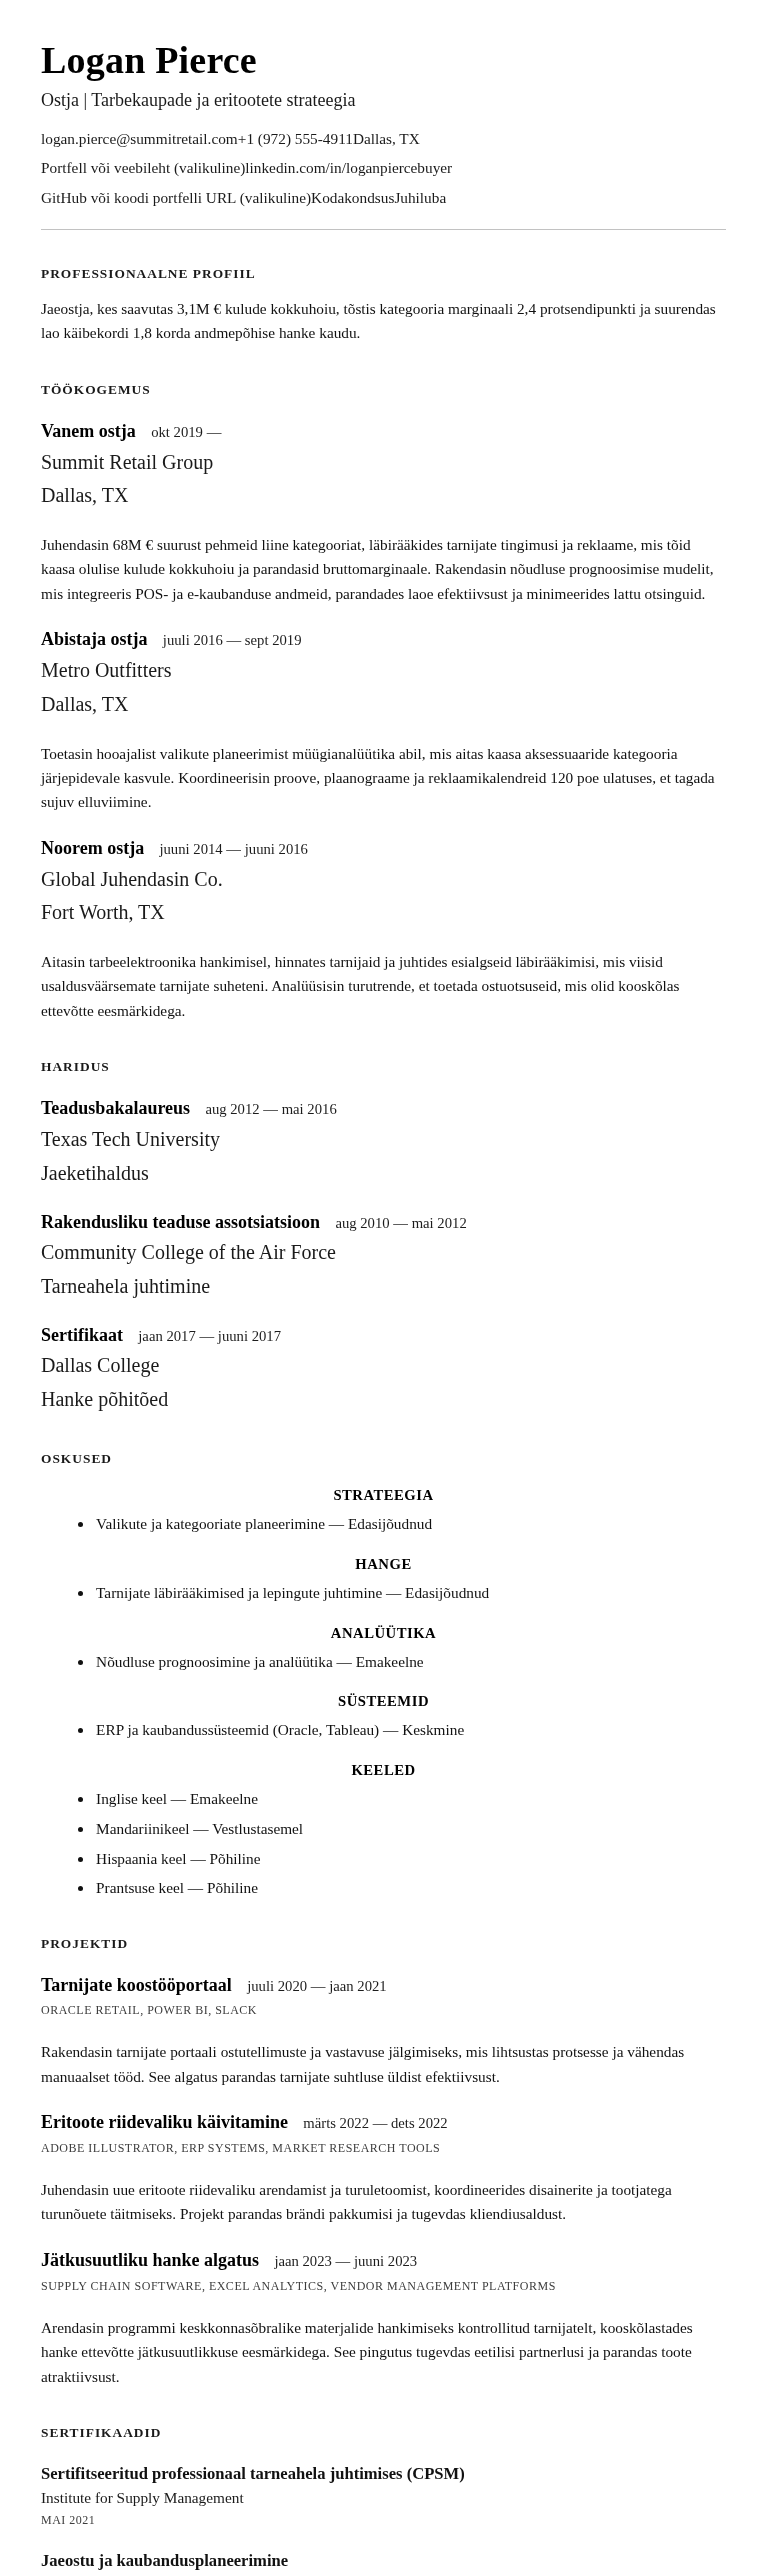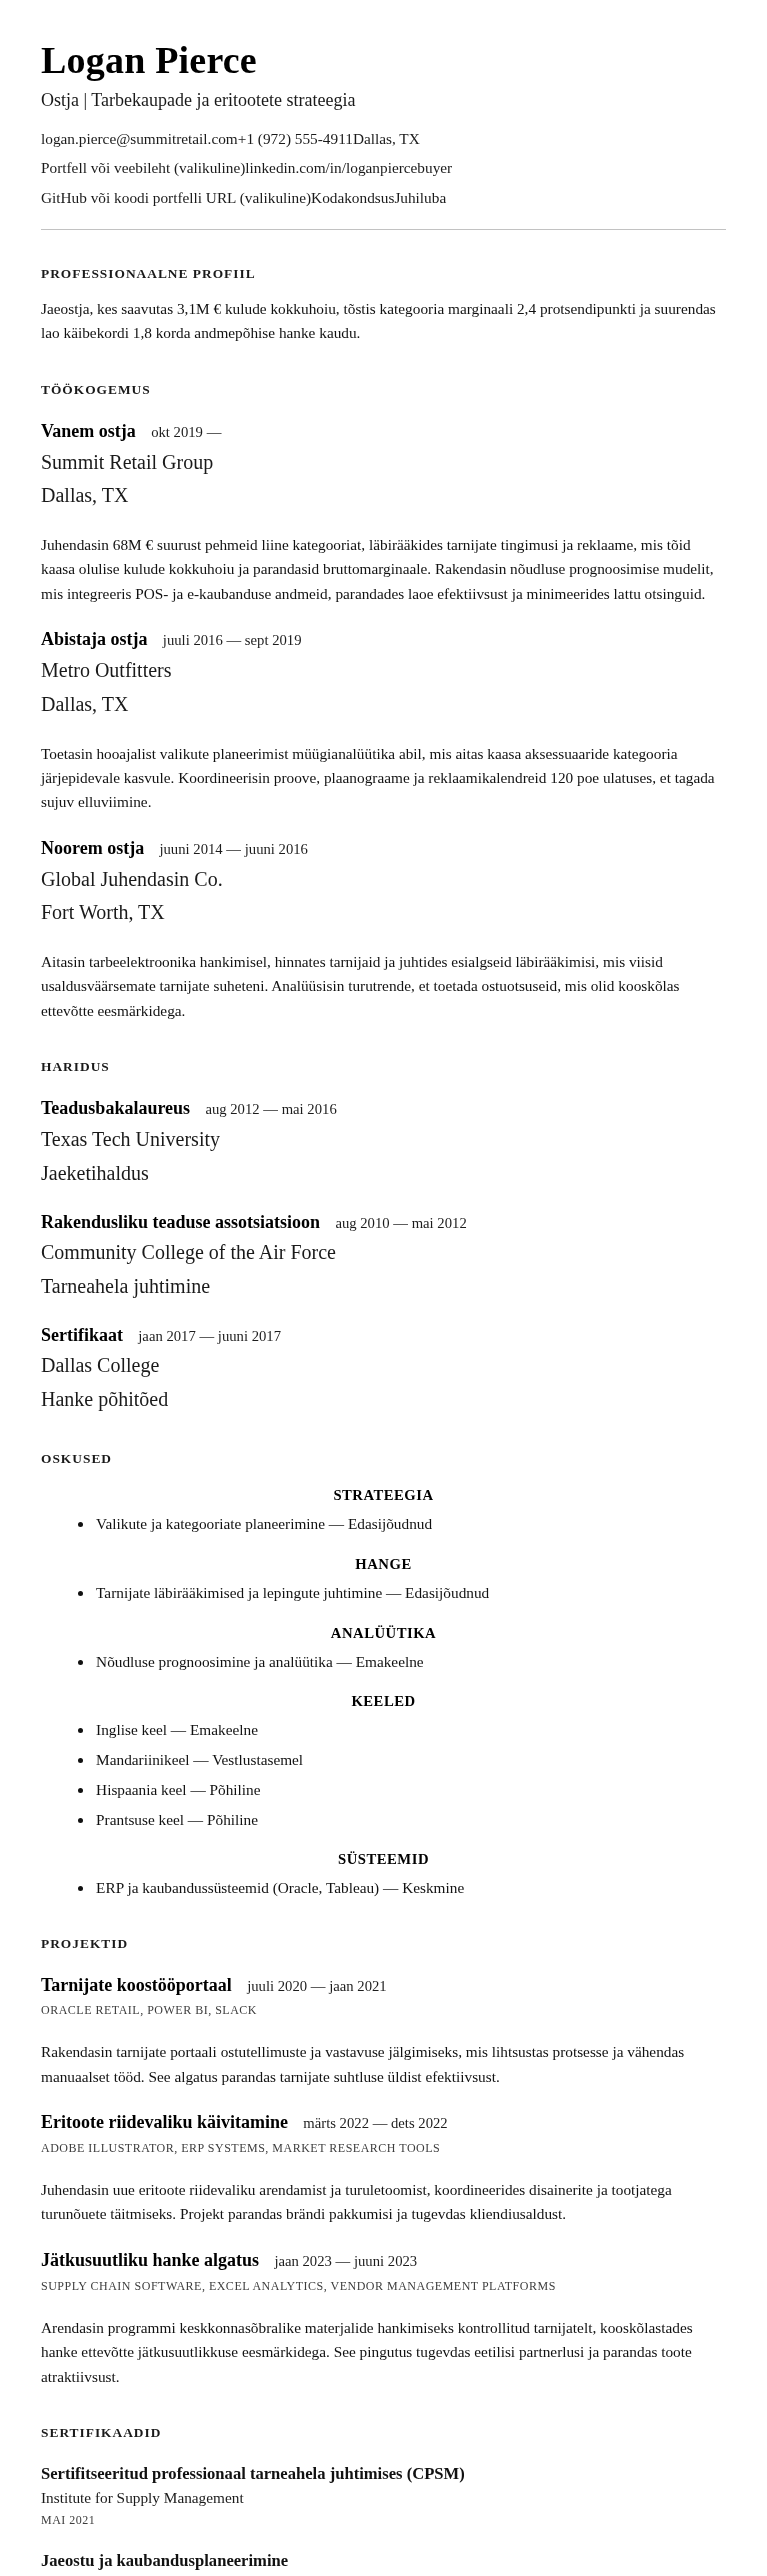--- a/index.html
+++ b/index.html
@@ -164,35 +164,35 @@
     </div>
 
     <div class="subsection">
       <h3 class="subsection-title">ANALÜÜTIKA</h3>
       <ul class="bullets">
         <li>Nõudluse prognoosimine ja analüütika — Emakeelne</li>
       </ul>
     </div>
 
     <div class="subsection">
+      <h3 class="subsection-title">SÜSTEEMID</h3>
+      <ul class="bullets">
+        <li>ERP ja kaubandussüsteemid (Oracle, Tableau) — Keskmine</li>
+      </ul>
+    </div>
+
+    <div class="subsection">
       <h3 class="subsection-title">KEELED</h3>
       <ul class="bullets">
         <li>Inglise keel — Emakeelne</li>
         <li>Mandariinikeel — Vestlustasemel</li>
         <li>Hispaania keel — Põhiline</li>
         <li>Prantsuse keel — Põhiline</li>
       </ul>
     </div>
-
-    <div class="subsection">
-      <h3 class="subsection-title">SÜSTEEMID</h3>
-      <ul class="bullets">
-        <li>ERP ja kaubandussüsteemid (Oracle, Tableau) — Keskmine</li>
-      </ul>
-    </div>
   </section>
 
   <section class="section">
     <h2 class="section-title">PROJEKTID</h2>
 
     <div class="item">
       <div class="item-head">
         <span class="item-title">Tarnijate koostööportaal</span>
         <span class="item-dates">juuli 2020 — jaan 2021</span>
       </div>

